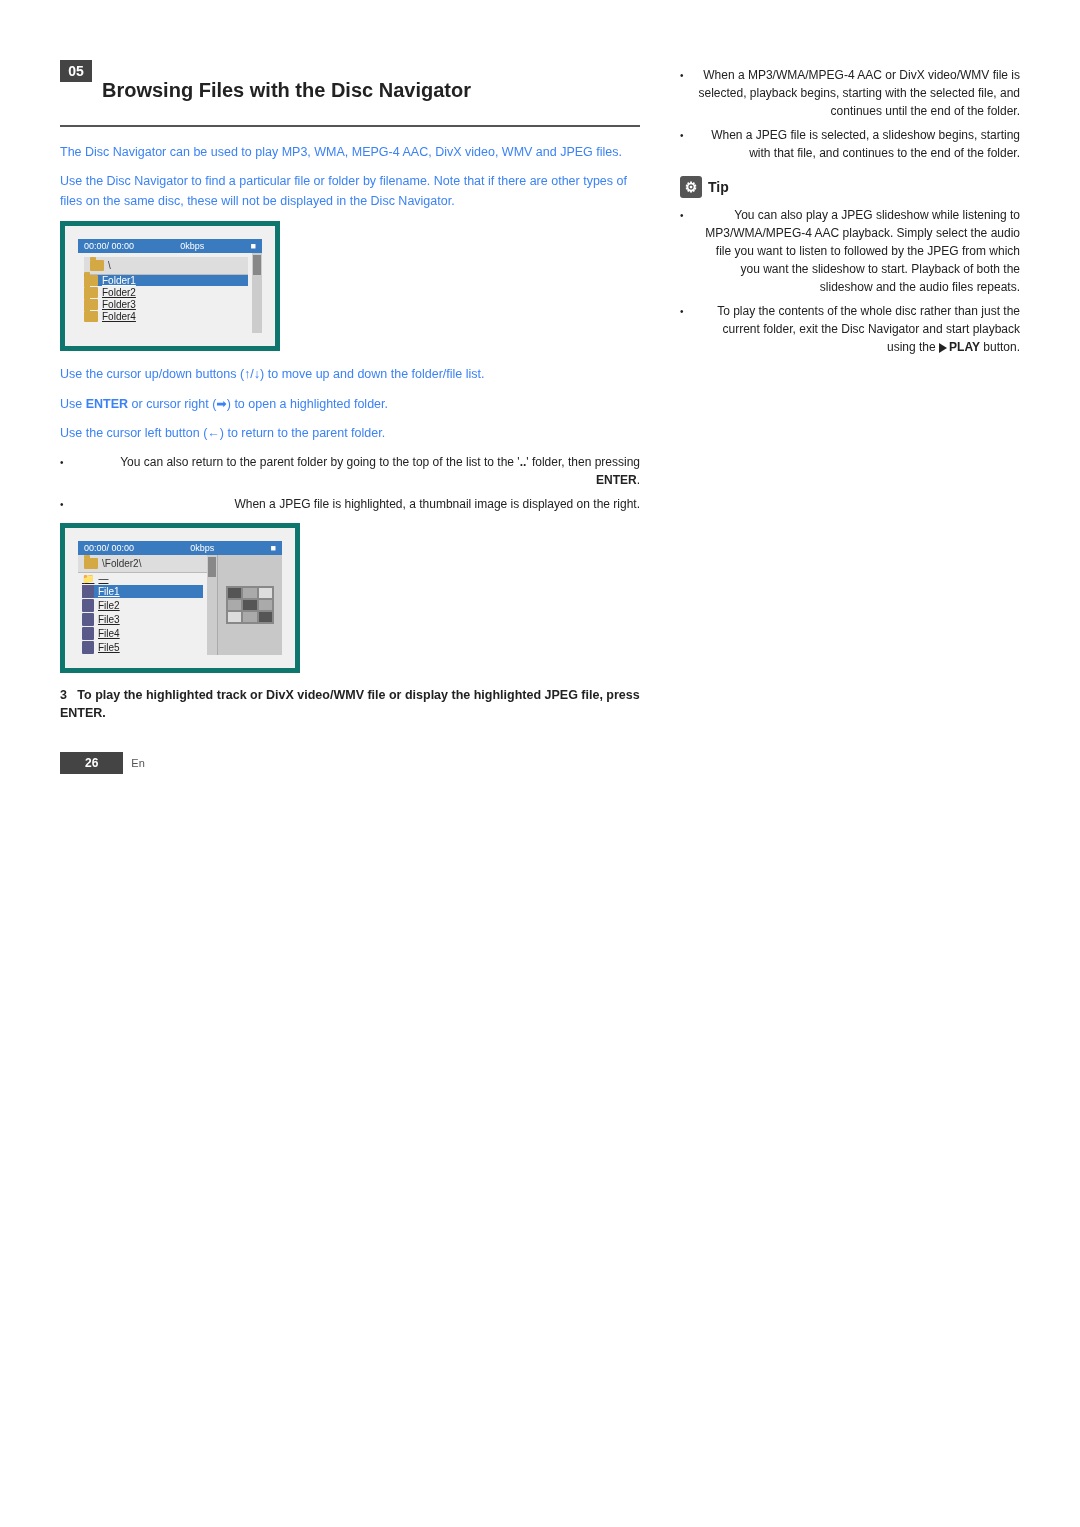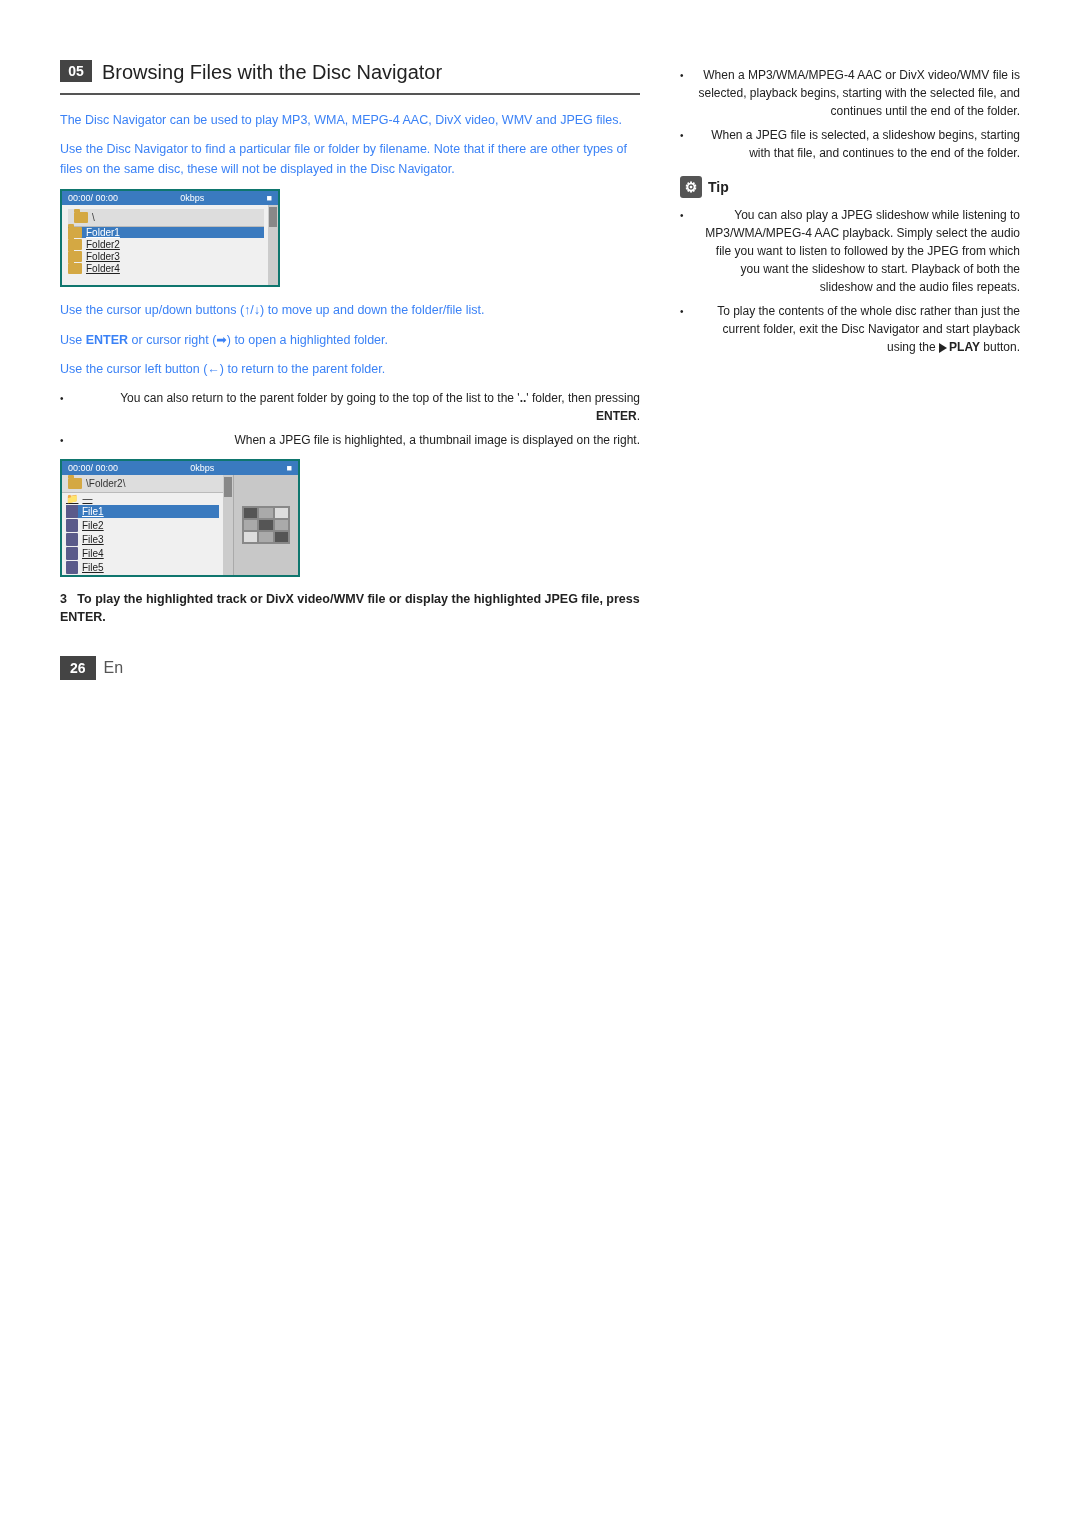--- a/index.html
+++ b/index.html
@@ -24,56 +24,57 @@
     }
     .right-col {
       flex: 0 0 340px;
       min-width: 0;
     }
     .chapter-header {
       display: flex;
       align-items: flex-start;
       margin-bottom: 16px;
       border-bottom: 2px solid #555;
-      padding-bottom: 8px;
+      padding-bottom: 22px;
     }
     .chapter-badge {
       background: #444;
       color: #fff;
       font-weight: bold;
       font-size: 14px;
       padding: 3px 8px;
       margin-right: 10px;
       white-space: nowrap;
       min-width: 32px;
       text-align: center;
     }
     .chapter-title {
       font-size: 20px;
-      font-weight: normal;
+      font-weight: bold;
       line-height: 1.25;
+      margin-top: 18px;
     }
     .body-text {
       font-size: 12.5px;
       line-height: 1.55;
       margin-bottom: 10px;
       color: #3b82f6;
     }
     .step-heading {
       font-size: 12.5px;
       font-weight: bold;
       margin: 12px 0 6px 0;
       line-height: 1.4;
     }
     .screenshot-box {
-      border: 2px solid #0f766e;
+      border: 5px solid #0f766e;
       background: #f0f0f0;
       margin: 10px 9px 14px 0;
       width: 220px;
-      padding: 0;
+      padding: 13px;
       font-size: 10px;
       overflow: hidden;
     }
     .screenshot-header {
       background: #3a7abf;
       color: #fff;
       font-size: 9px;
       padding: 2px 6px;
       display: flex;
       justify-content: space-between;
@@ -226,26 +227,26 @@
 
     .page-footer {
       display: flex;
       align-items: center;
       margin-top: 30px;
     }
     .page-number-badge {
       background: #444;
       color: #fff;
       font-weight: bold;
-      font-size: 14px;
-      padding: 4px 10px;
+      font-size: 12px;
+      padding: 4px 25px;
       margin-right: 8px;
     }
     .page-lang {
-      font-size: 16px;
+      font-size: 11px;
       color: #555;
     }
 
     .right-col .bullet-list li {
       font-size: 12px;
     }
 
     b, strong { font-weight: bold; }
     .play-btn {
       display: inline-block;

